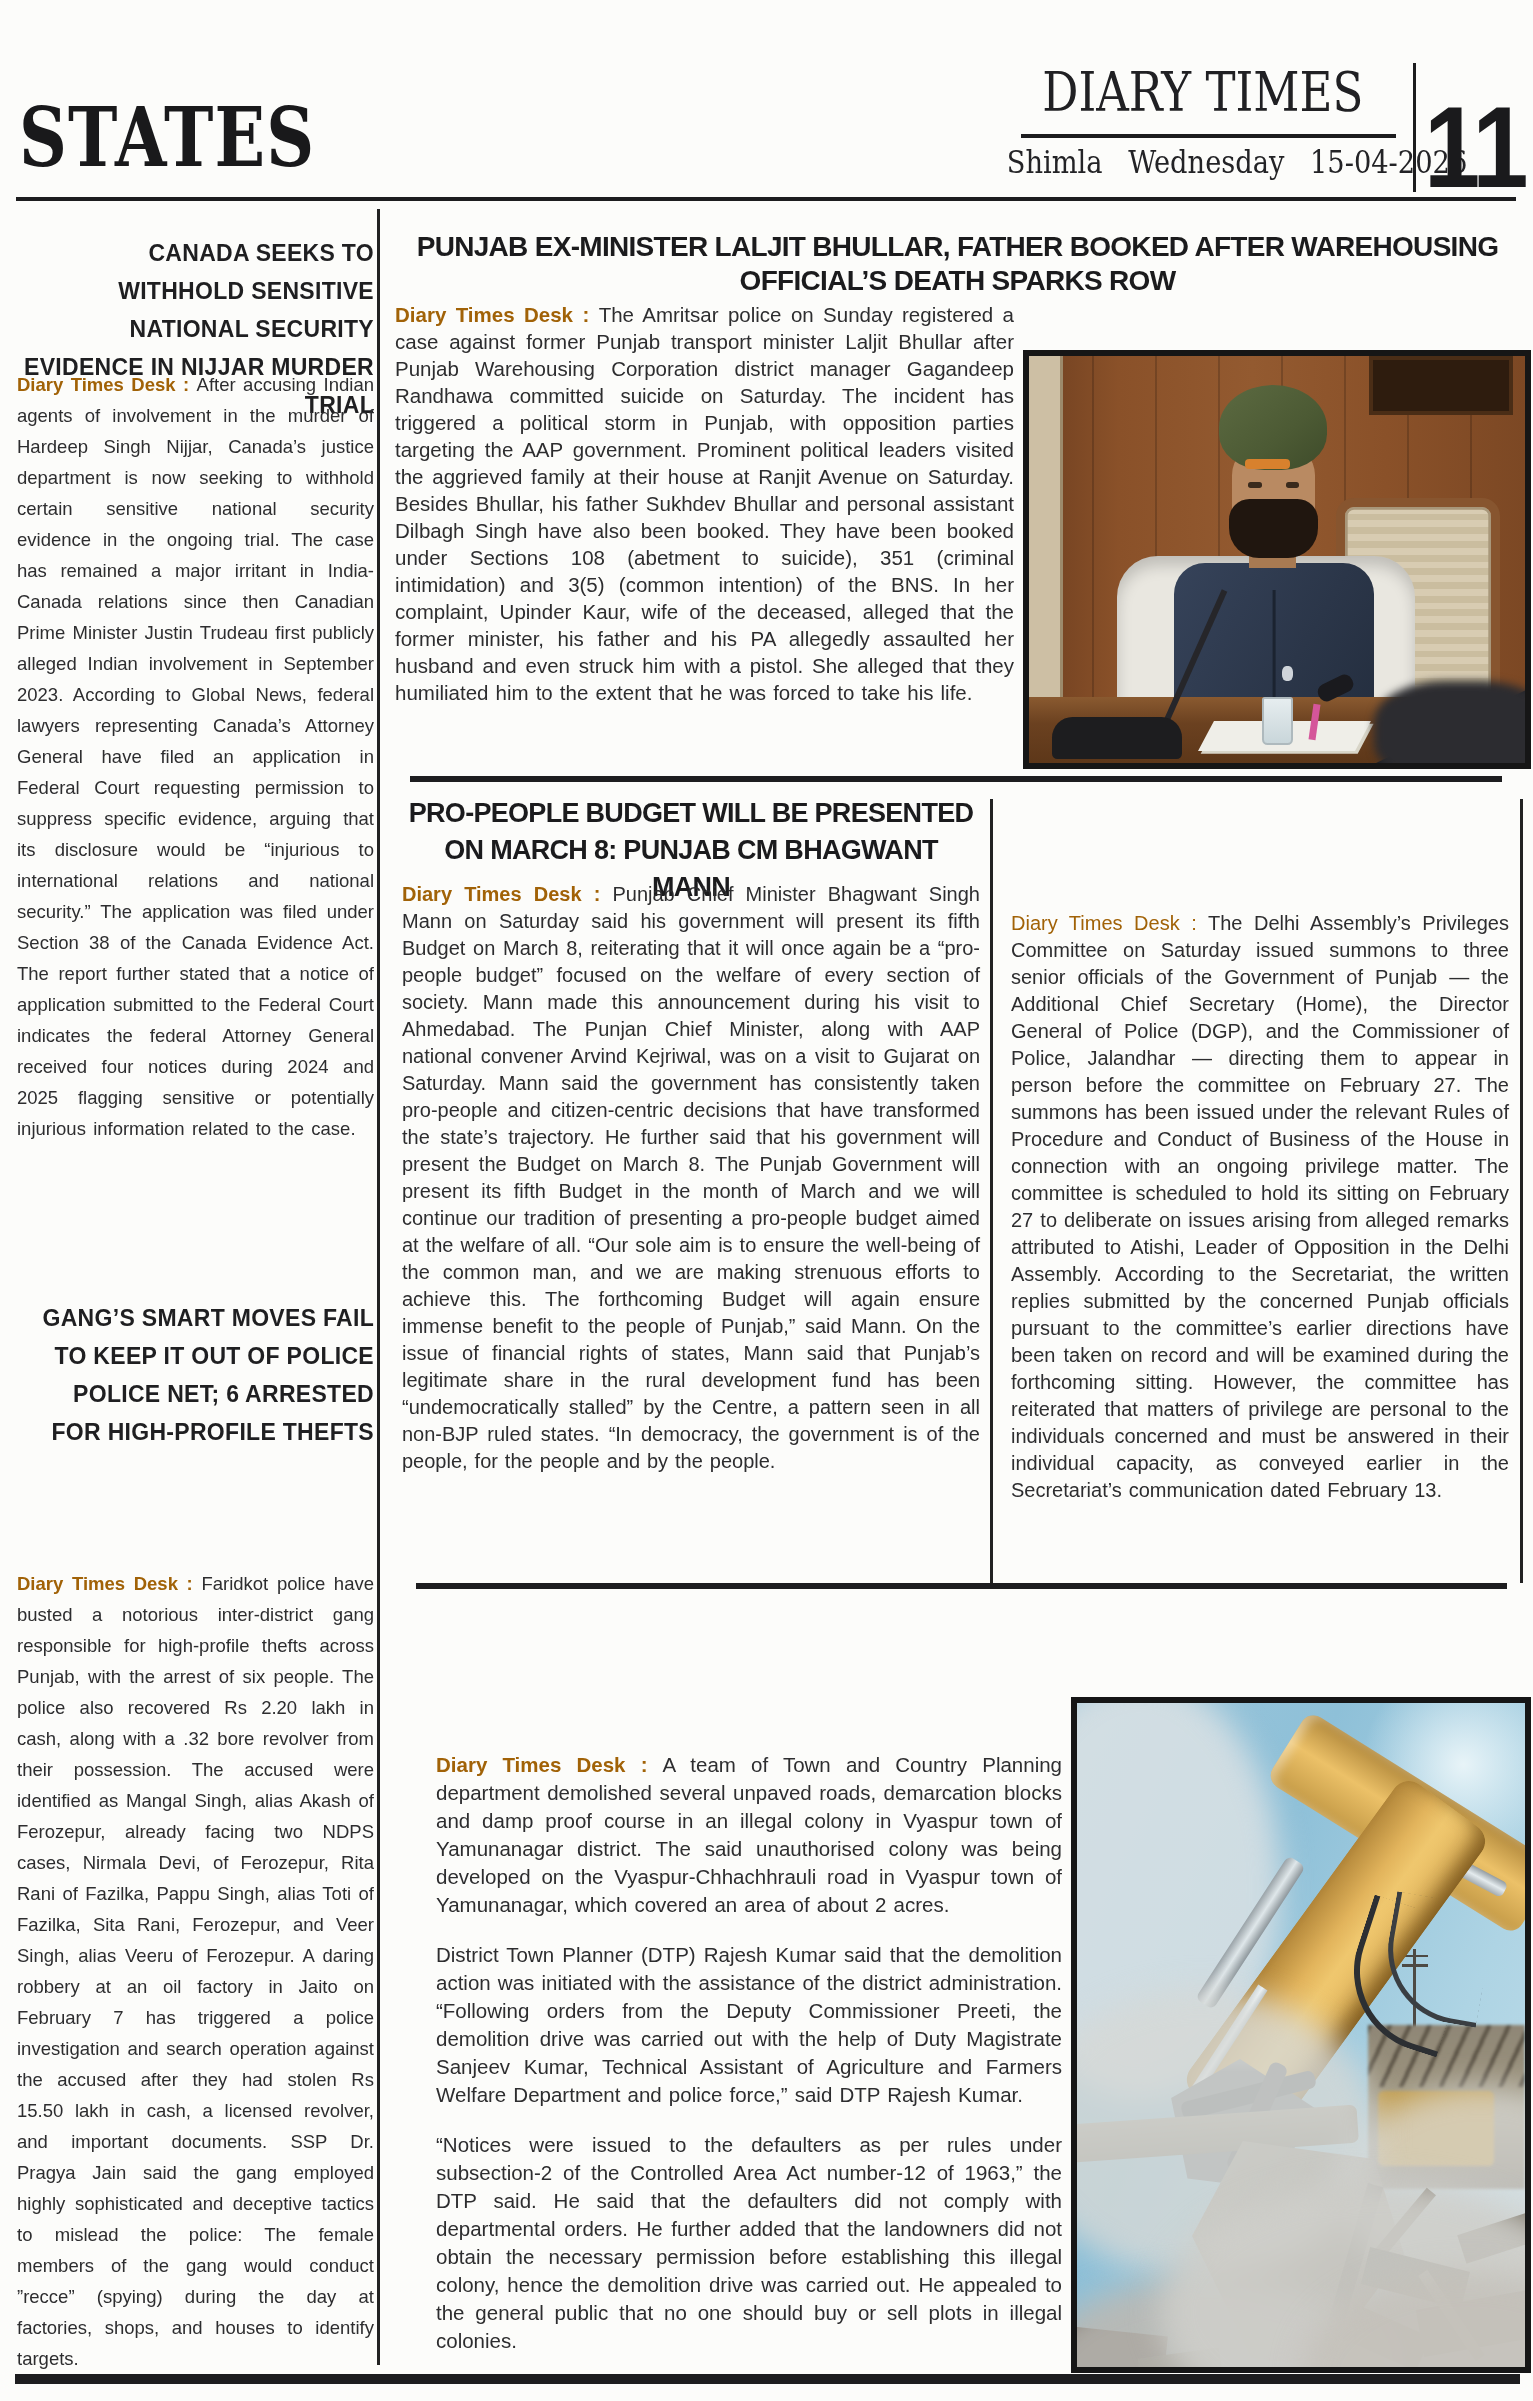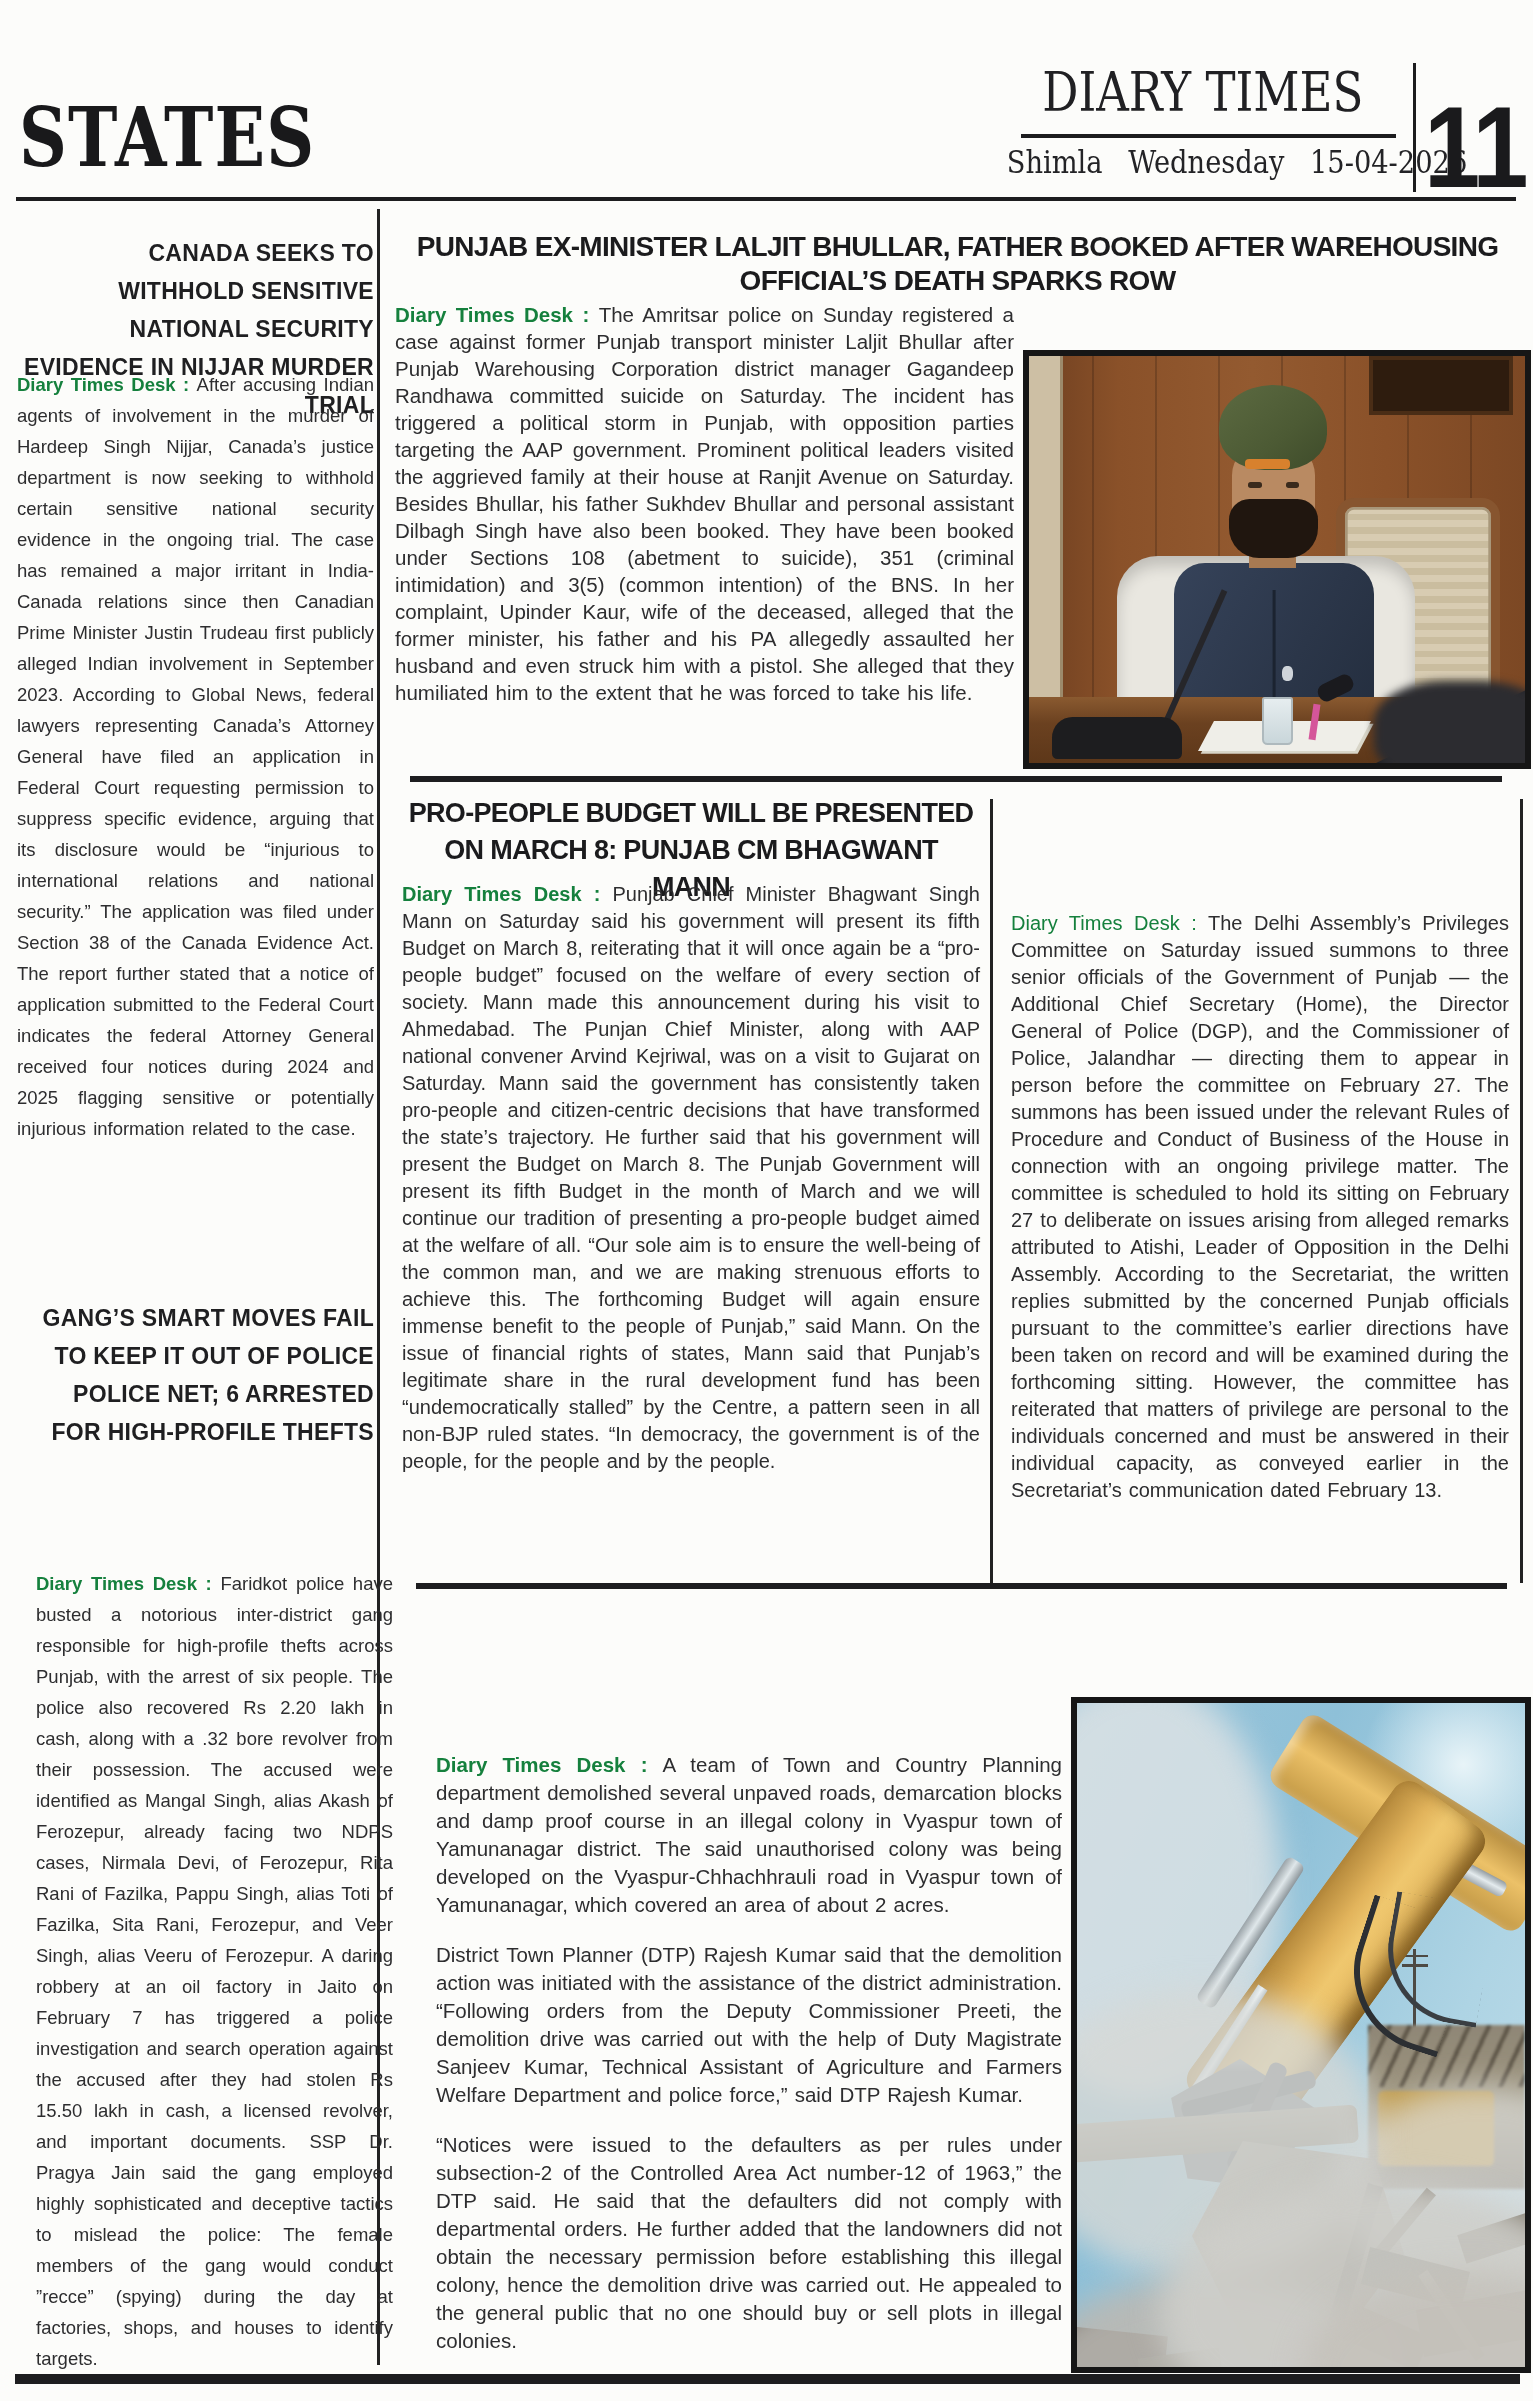--- a/index.html
+++ b/index.html
@@ -21,21 +21,21 @@
   .rule-h1{position:absolute;left:410px;top:776px;width:1092px;height:6.2px;background:#1d1d1f;}
   .rule-vmid{position:absolute;left:990px;top:799px;width:2.7px;height:784px;background:#222;}
   .rule-vright{position:absolute;left:1520px;top:799px;width:2.7px;height:784px;background:#222;}
   .rule-h2{position:absolute;left:416px;top:1583px;width:1091px;height:6.2px;background:#1d1d1f;}
   .rule-bottom{position:absolute;left:15px;top:2374px;width:1505px;height:9.6px;background:#1d1d1f;}
 
   
   .hl-left{position:absolute;text-align:right;font-weight:800;font-size:23px;line-height:38px;color:#1f1f21;letter-spacing:0.3px;}
   .hl-mid{position:absolute;text-align:center;font-weight:800;color:#1b1b1d;letter-spacing:-0.7px;}
   .body-txt{position:absolute;text-align:justify;color:#2d2d2f;}
-  .byline{font-weight:700;color:#15803d;}
+  .byline{font-weight:700;color:#a16207;}
   .byline.normal{font-weight:400;}
   .left-body{font-size:18.5px;line-height:31px;word-spacing:2.1px;}
   .mid-body{font-size:20.5px;line-height:27px;word-spacing:1.4px;}
   .col-body{font-size:20px;line-height:27px;word-spacing:1.4px;}
   .bot-body{font-size:20.5px;line-height:28px;word-spacing:1.4px;margin-left:41px;}
   .bot-body p{margin:0 0 22px 0;}
 
   
   .photo1{position:absolute;left:1023px;top:350px;width:508px;height:419px;border:6.2px solid #161616;box-sizing:border-box;background:
     linear-gradient(90deg,#6e3f20 0%,#8a5129 18%,#935a30 45%,#8a5129 72%,#7c4824 100%);overflow:hidden;}
@@ -129,21 +129,21 @@
   <div class="rule-vright"></div>
   <div class="rule-h2"></div>
   <div class="rule-bottom"></div>
 
   <div class="hl-left" style="left:17px;top:234px;width:357px;">CANADA SEEKS TO WITHHOLD SENSITIVE NATIONAL SECURITY EVIDENCE IN NIJJAR MURDER TRIAL</div>
   <div class="body-txt left-body" style="left:17px;top:369px;width:357px;">
     <span class="byline">Diary Times Desk : </span><span>After accusing Indian agents of involvement in the murder of Hardeep Singh Nijjar, Canada’s justice department is now seeking to withhold certain sensitive national security evidence in the ongoing trial. The case has remained a major irritant in India-Canada relations since then Canadian Prime Minister Justin Trudeau first publicly alleged Indian involvement in September 2023. According to Global News, federal lawyers representing Canada’s Attorney General have filed an application in Federal Court requesting permission to suppress specific evidence, arguing that its disclosure would be “injurious to international relations and national security.” The application was filed under Section 38 of the Canada Evidence Act. The report further stated that a notice of application submitted to the Federal Court indicates the federal Attorney General received four notices during 2024 and 2025 flagging sensitive or potentially injurious information related to the case.</span>
   </div>
 
   <div class="hl-left" style="left:17px;top:1299px;width:357px;">GANG’S SMART MOVES FAIL TO KEEP IT OUT OF POLICE POLICE NET; 6 ARRESTED FOR HIGH-PROFILE THEFTS</div>
-  <div class="body-txt left-body" style="left:17px;top:1568px;width:357px;margin-left:19px;">
+  <div class="body-txt left-body" style="left:17px;top:1568px;width:357px;">
     <span class="byline">Diary Times Desk : </span><span>Faridkot police have busted a notorious inter-district gang responsible for high-profile thefts across Punjab, with the arrest of six people. The police also recovered Rs 2.20 lakh in cash, along with a .32 bore revolver from their possession. The accused were identified as Mangal Singh, alias Akash of Ferozepur, already facing two NDPS cases, Nirmala Devi, of Ferozepur, Rita Rani of Fazilka, Pappu Singh, alias Toti of Fazilka, Sita Rani, Ferozepur, and Veer Singh, alias Veeru of Ferozepur. A daring robbery at an oil factory in Jaito on February 7 has triggered a police investigation and search operation against the accused after they had stolen Rs 15.50 lakh in cash, a licensed revolver, and important documents. SSP Dr. Pragya Jain said the gang employed highly sophisticated and deceptive tactics to mislead the police: The female members of the gang would conduct ”recce” (spying) during the day at factories, shops, and houses to identify targets.</span>
   </div>
 
   <div class="hl-mid" style="left:393px;top:230px;width:1129px;font-size:28px;line-height:34px;">PUNJAB EX-MINISTER LALJIT BHULLAR, FATHER BOOKED AFTER WAREHOUSING OFFICIAL’S DEATH SPARKS ROW</div>
   <div class="body-txt mid-body" style="left:395px;top:301px;width:619px;">
     <span class="byline">Diary Times Desk : </span><span>The Amritsar police on Sunday registered a case against former Punjab transport minister Laljit Bhullar after Punjab Warehousing Corporation district manager Gagandeep Randhawa committed suicide on Saturday. The incident has triggered a political storm in Punjab, with opposition parties targeting the AAP government. Prominent political leaders visited the aggrieved family at their house at Ranjit Avenue on Saturday. Besides Bhullar, his father Sukhdev Bhullar and personal assistant Dilbagh Singh have also been booked. They have been booked under Sections 108 (abetment to suicide), 351 (criminal intimidation) and 3(5) (common intention) of the BNS. In her complaint, Upinder Kaur, wife of the deceased, alleged that the former minister, his father and his PA allegedly assaulted her husband and even struck him with a pistol. She alleged that they humiliated him to the extent that he was forced to take his life.</span>
   </div>
 
   <div class="photo1">
     <div class="p1-planks"></div>

